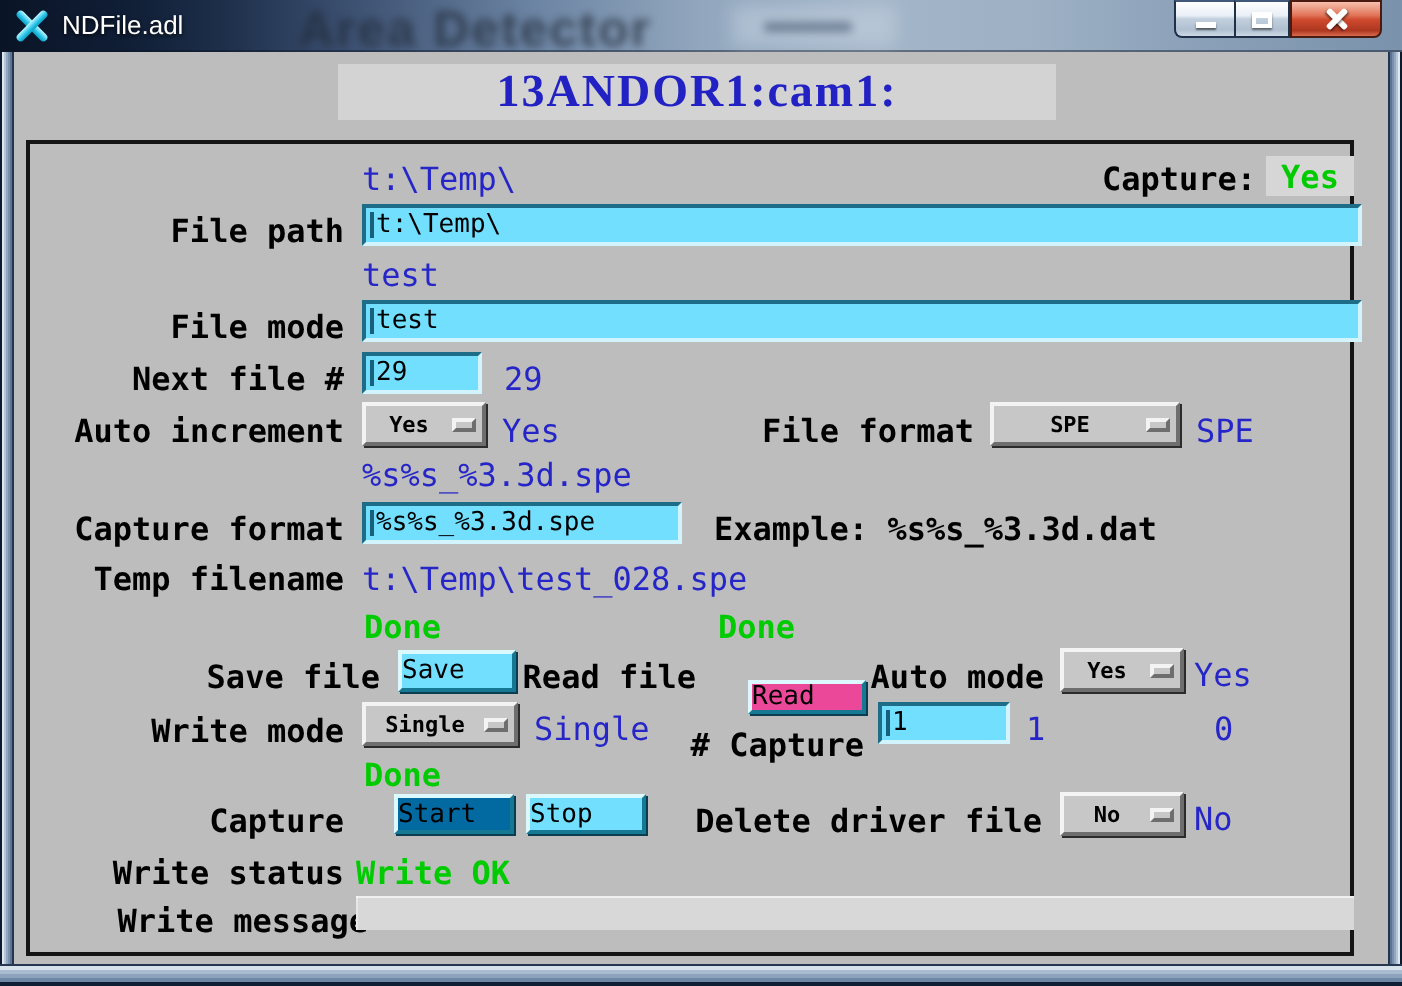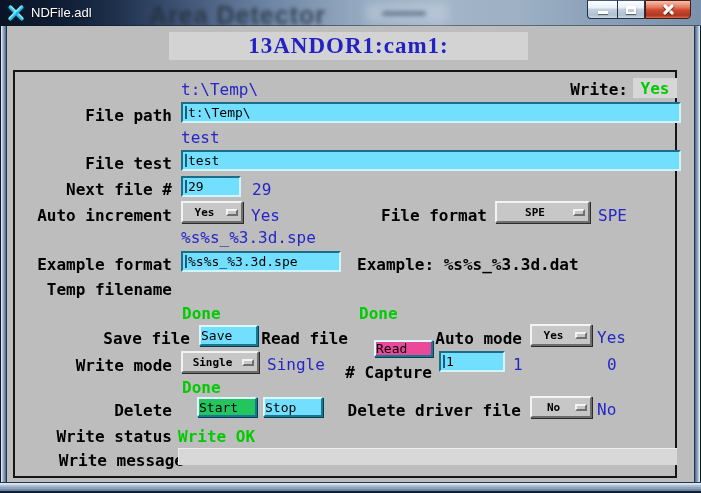--- a/index.html
+++ b/index.html
@@ -105,53 +105,54 @@
 
   <div class="border-l"></div>
   <div class="border-r"></div>
   <div class="border-b"></div>
 
   <div class="client"></div>
   <div class="pv-header" style="color:#2121c4;">13ANDOR1:cam1:</div>
   <div class="frame"></div>
 
   <span class="rbv" style="left:181px;top:80px;color:#2626c8;">t:\Temp\</span>
-  <span class="lbl" style="left:500px;top:80px;width:128px;">Write:</span>
+  <span class="lbl" style="left:500px;top:80px;width:128px;">Capture:</span>
   <div class="badge" style="left:633px;top:78px;width:44px;height:20px;color:#00cb00;">Yes</div>
 
   <span class="lbl" style="left:10px;top:106px;width:162px;">File path</span>
   <div class="entry" style="left:181px;top:102px;width:500px;height:21px;background:#73dfff;"><span>t:\Temp\</span></div>
 
   <span class="rbv" style="left:181px;top:128px;color:#2626c8;">test</span>
-  <span class="lbl" style="left:10px;top:154px;width:162px;">File test</span>
+  <span class="lbl" style="left:10px;top:154px;width:162px;">File mode</span>
   <div class="entry" style="left:181px;top:150px;width:500px;height:21px;background:#73dfff;"><span>test</span></div>
 
   <span class="lbl" style="left:10px;top:180px;width:162px;">Next file #</span>
   <div class="entry" style="left:181px;top:176px;width:60px;height:21px;background:#73dfff;"><span>29</span></div>
   <span class="rbv" style="left:252px;top:180px;color:#2626c8;">29</span>
 
   <span class="lbl" style="left:10px;top:206px;width:162px;">Auto increment</span>
   <div class="menubtn" style="left:181px;top:201px;width:62px;height:22px;">
     <span class="menu-label">Yes</span>
     <span class="menu-ind"></span>
   </div>
   <span class="rbv" style="left:251px;top:206px;color:#2626c8;">Yes</span>
   <span class="lbl" style="left:370px;top:206px;width:117px;">File format</span>
   <div class="menubtn" style="left:495px;top:201px;width:95px;height:22px;">
     <span class="menu-label">SPE</span>
     <span class="menu-ind"></span>
   </div>
   <span class="rbv" style="left:598px;top:206px;color:#2626c8;">SPE</span>
 
   <span class="rbv" style="left:181px;top:228px;color:#2626c8;">%s%s_%3.3d.spe</span>
-  <span class="lbl" style="left:10px;top:255px;width:162px;">Example format</span>
+  <span class="lbl" style="left:10px;top:255px;width:162px;">Capture format</span>
   <div class="entry" style="left:181px;top:251px;width:160px;height:21px;background:#73dfff;"><span>%s%s_%3.3d.spe</span></div>
   <span class="lbl" style="left:357px;top:255px;width:280px;text-align:left;">Example: %s%s_%3.3d.dat</span>
 
   <span class="lbl" style="left:10px;top:280px;width:162px;">Temp filename</span>
+  <span class="rbv" style="left:181px;top:280px;color:#2626c8;">t:\Temp\test_028.spe</span>
 
   <span class="grn" style="left:182px;top:304px;color:#00cb00;">Done</span>
   <span class="grn" style="left:359px;top:304px;color:#00cb00;">Done</span>
 
   <span class="lbl" style="left:28px;top:329px;width:162px;">Save file</span>
   <div class="btn" style="left:183px;top:325px;width:59px;height:21px;background:#73dfff;">
       <span>Save</span>
     </div>
   <span class="lbl" style="left:240px;top:329px;width:108px;">Read file</span>
   <div class="btn" style="left:358px;top:340px;width:59px;height:17px;background:#ec4899;">
@@ -170,22 +171,22 @@
     <span class="menu-ind"></span>
   </div>
   <span class="rbv" style="left:267px;top:355px;color:#2626c8;">Single</span>
   <span class="lbl" style="left:330px;top:363px;width:102px;"># Capture</span>
   <div class="entry" style="left:439px;top:351px;width:66px;height:21px;background:#73dfff;"><span>1</span></div>
   <span class="rbv" style="left:513px;top:355px;color:#2626c8;">1</span>
   <span class="rbv" style="left:607px;top:355px;color:#2626c8;">0</span>
 
   <span class="grn" style="left:182px;top:378px;color:#00cb00;">Done</span>
 
-  <span class="lbl" style="left:10px;top:401px;width:162px;">Delete</span>
-  <div class="btn" style="left:181px;top:397px;width:60px;height:20px;background:#22c55e;">
+  <span class="lbl" style="left:10px;top:401px;width:162px;">Capture</span>
+  <div class="btn" style="left:181px;top:397px;width:60px;height:20px;background:#0369a1;">
       <span>Start</span>
     </div>
   <div class="btn" style="left:247px;top:397px;width:60px;height:20px;background:#73dfff;">
       <span>Stop</span>
     </div>
   <span class="lbl" style="left:330px;top:401px;width:191px;">Delete driver file</span>
   <div class="menubtn" style="left:530px;top:396px;width:62px;height:22px;">
     <span class="menu-label">No</span>
     <span class="menu-ind"></span>
   </div>

